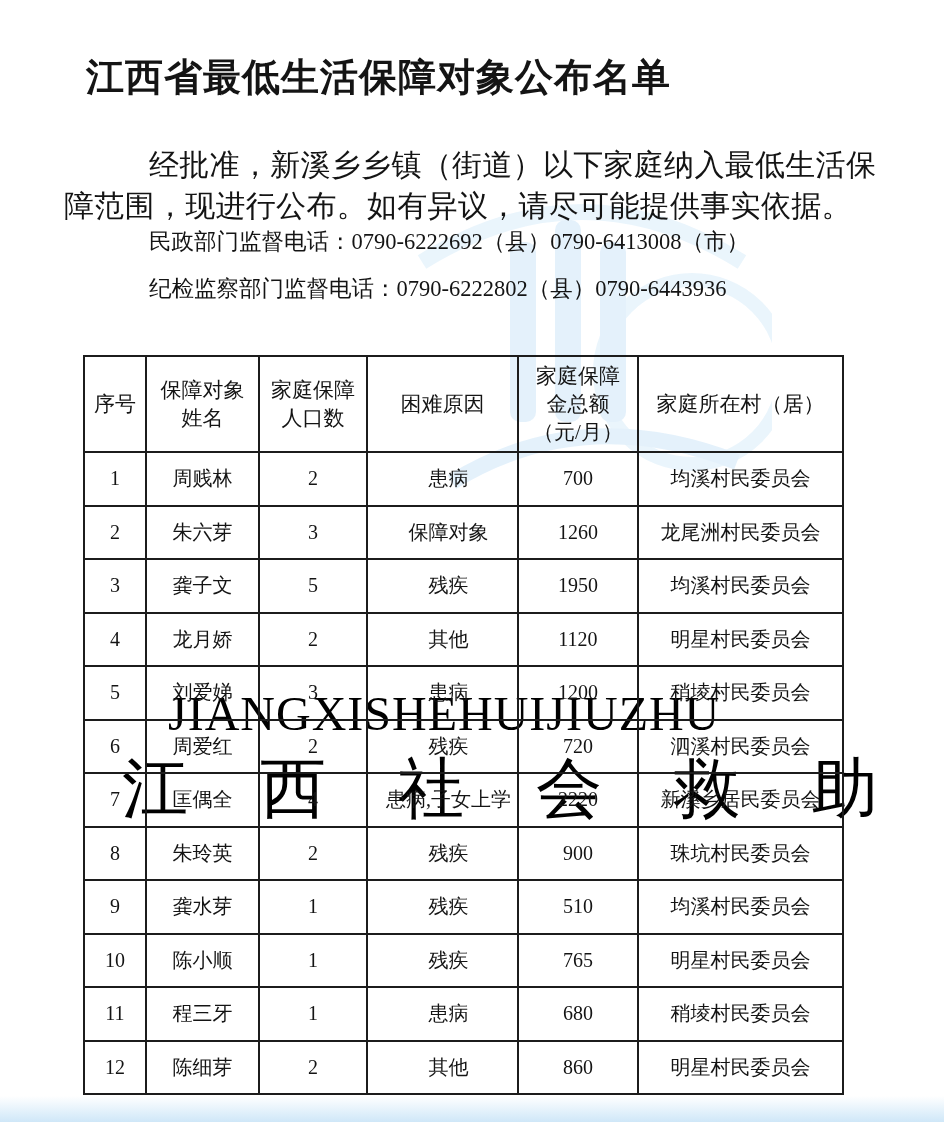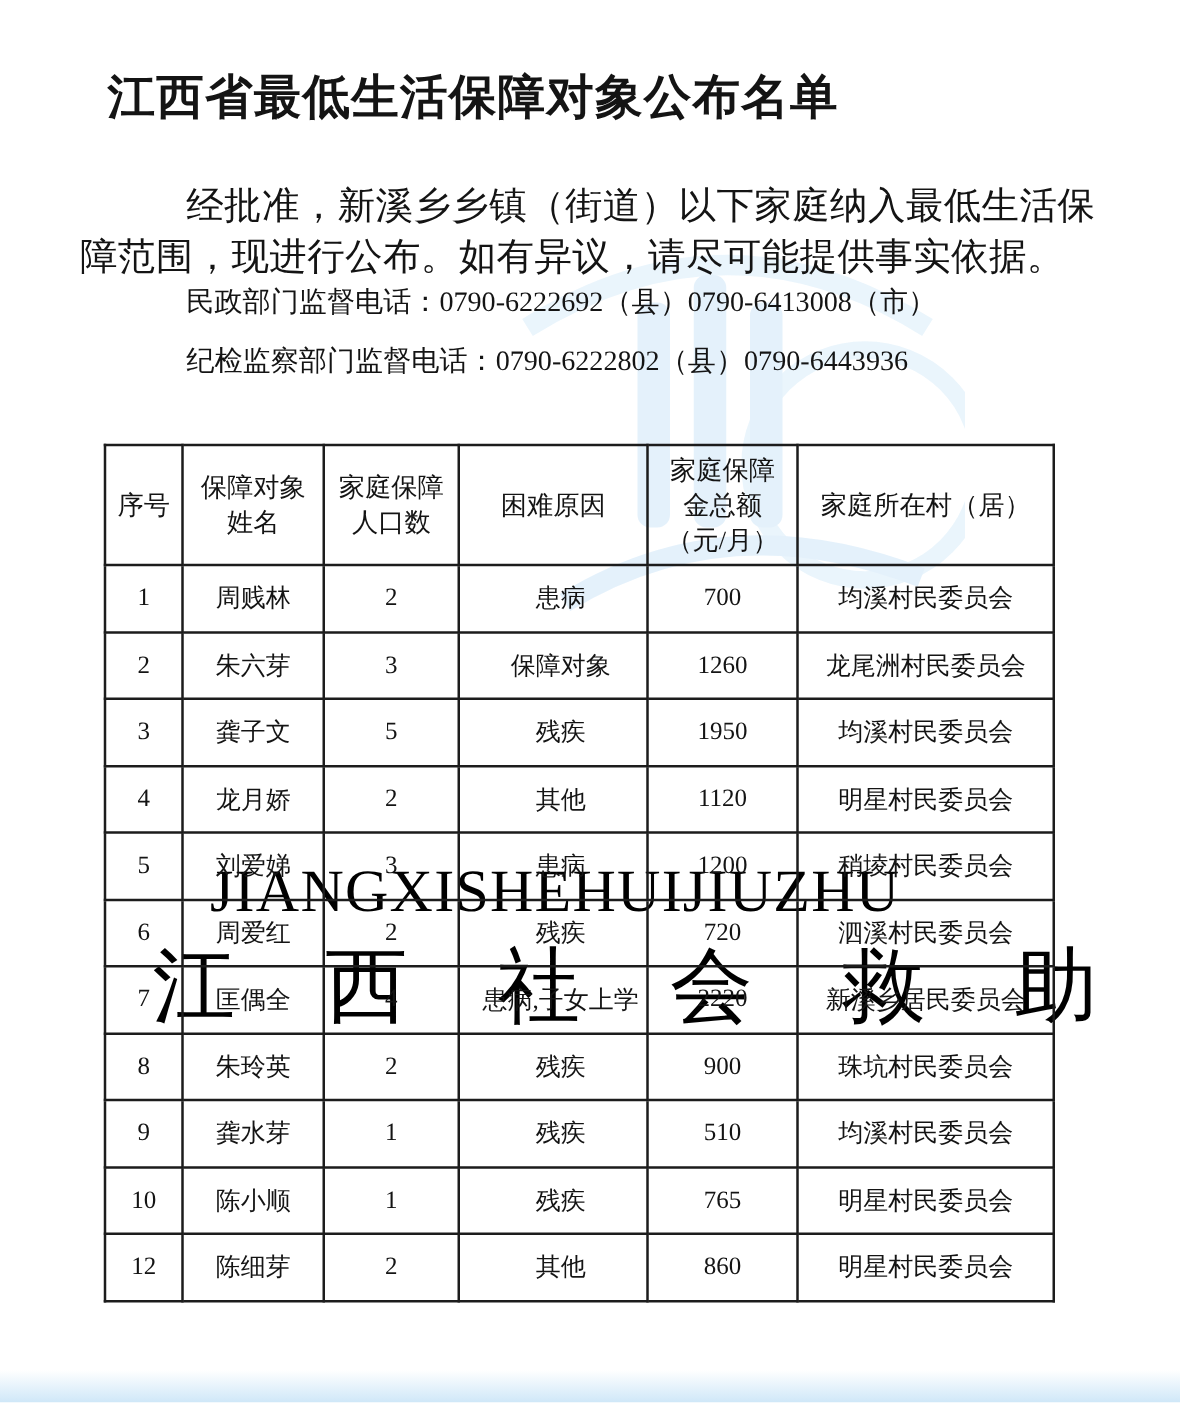--- a/index.html
+++ b/index.html
@@ -185,20 +185,28 @@
       </tr>
       <tr class="data-row">
         <td class="cell-seq">10</td>
         <td class="cell-name">陈小顺</td>
         <td class="cell-size">1</td>
         <td class="cell-reason">残疾</td>
         <td class="cell-amount">765</td>
         <td class="cell-village">明星村民委员会</td>
       </tr>
       <tr class="data-row">
+        <td class="cell-seq">11</td>
+        <td class="cell-name">程三牙</td>
+        <td class="cell-size">1</td>
+        <td class="cell-reason">患病</td>
+        <td class="cell-amount">680</td>
+        <td class="cell-village">稍堎村民委员会</td>
+      </tr>
+      <tr class="data-row">
         <td class="cell-seq">12</td>
         <td class="cell-name">陈细芽</td>
         <td class="cell-size">2</td>
         <td class="cell-reason">其他</td>
         <td class="cell-amount">860</td>
         <td class="cell-village">明星村民委员会</td>
       </tr>
     </tbody>
   </table>
 </div>

